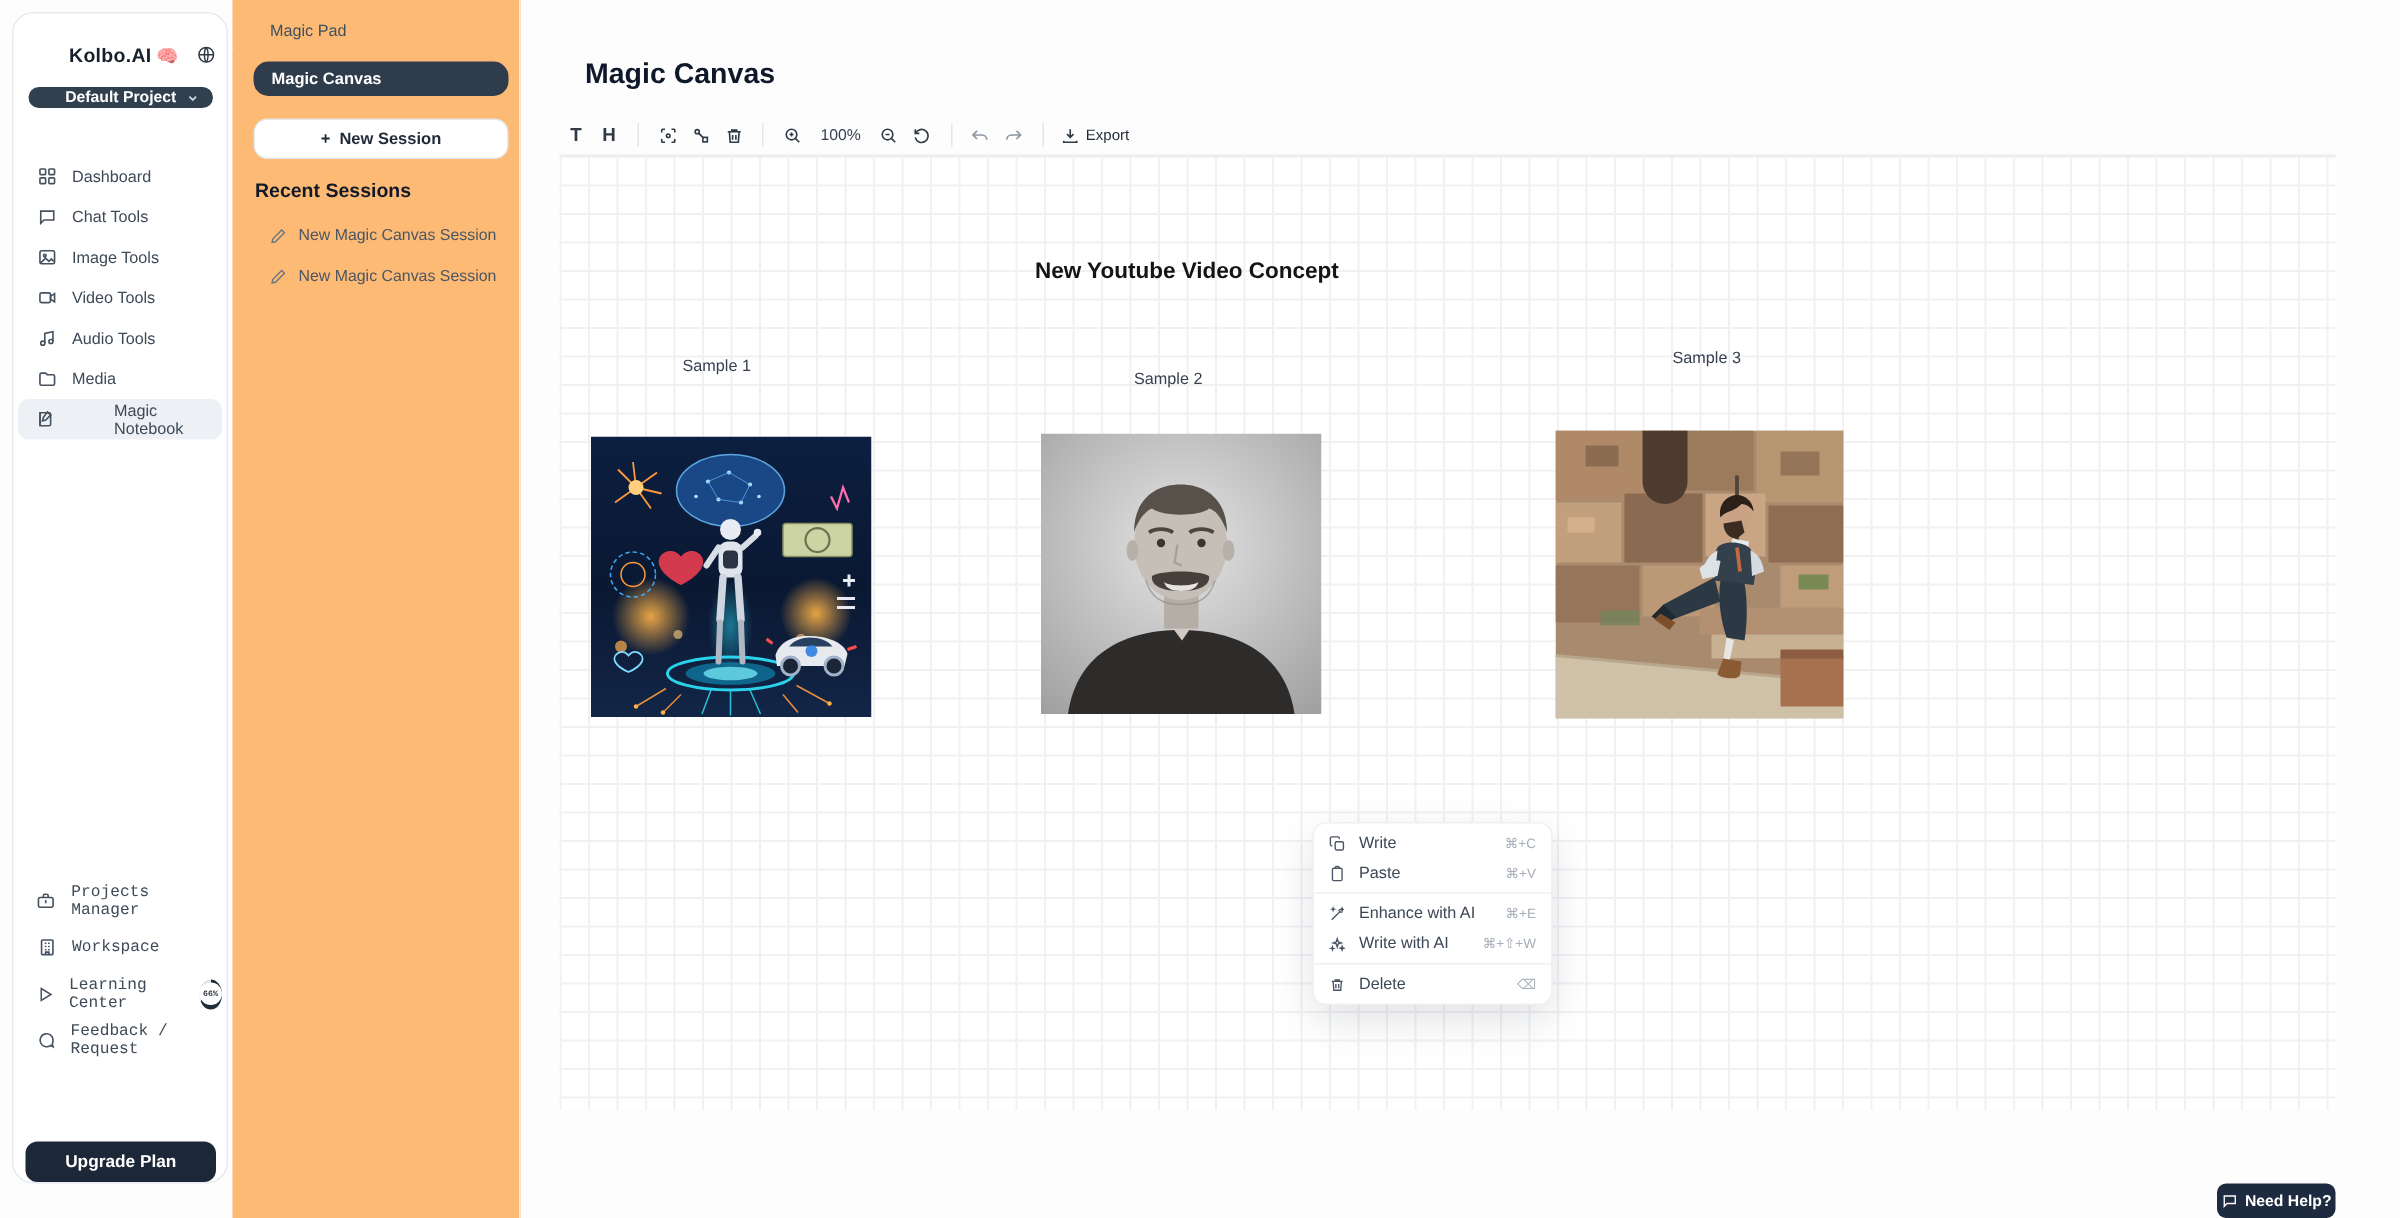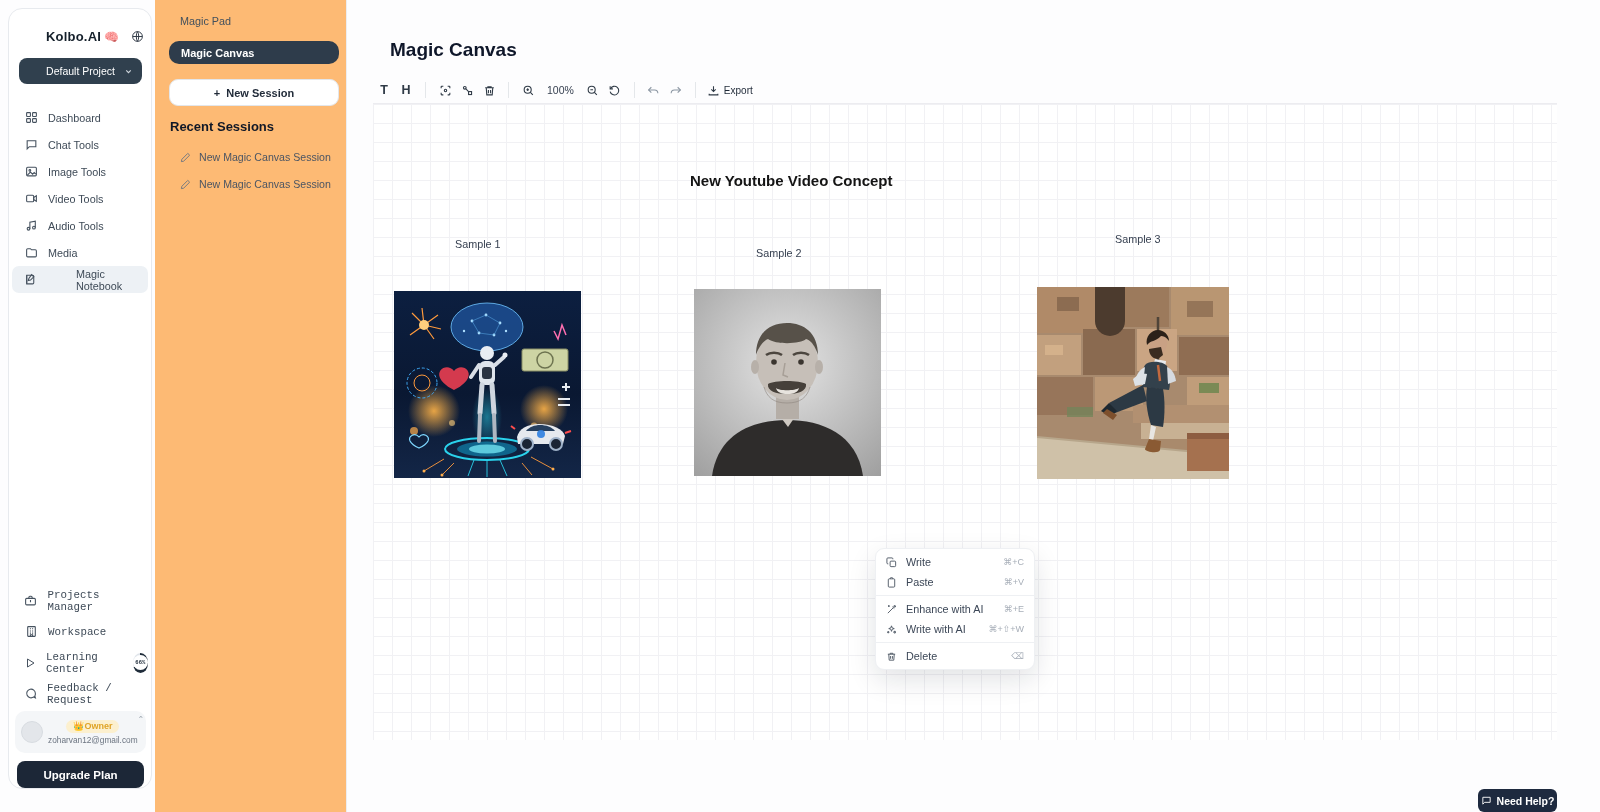--- a/index.html
+++ b/index.html
@@ -5,21 +5,21 @@
   * { margin:0; padding:0; box-sizing:border-box; }
   html,body { width:1600px; height:812px; font-family:"Liberation Sans","DejaVu Sans",sans-serif; background:#fdfdfe; overflow:hidden; }
   .stage { position:relative; width:1600px; height:812px; }
 
   
   .sidebar { position:absolute; left:8px; top:8px; width:144px; height:781px; background:#fff; border:1px solid #e7eaee; border-radius:14px; }
   .logo-row { position:absolute; left:13px; top:20px; right:8px; display:flex; align-items:center; }
   .logo-text { font-size:13px; font-weight:800; color:#15202b; letter-spacing:.2px;margin-left:24px; }
   .logo-glyph { font-size:12px; margin-left:3px; }
   .top-ico { margin-left:10px; color:#303a46; display:flex; }
-  .proj-btn { position:absolute; left:10px; top:49px; width:123px; height:26px; background:#30404e; border:none; border-radius:8px; color:#fff; font-size:10.5px; font-weight:400; display:flex; align-items:center; justify-content:center; gap:6px; cursor:pointer; font-family:inherit; }
+  .proj-btn { position:absolute; left:10px; top:49px; width:123px; height:14px; background:#30404e; border:none; border-radius:8px; color:#fff; font-size:10.5px; font-weight:700; display:flex; align-items:center; justify-content:center; gap:6px; cursor:pointer; font-family:inherit; }
   .proj-btn svg { position:absolute; right:9px; }
   .nav { position:absolute; left:3px; right:3px; top:95px; }
   .nav-item { display:flex; align-items:center; gap:10px; height:27px; padding-left:12px; border-radius:7px; color:#3e4a57; cursor:pointer; }
   .nav-item .lbl { font-size:10.8px; font-weight:500; color:#3e4a57; }
   .nav-item.active { background:#edf1f5;gap:39px; }
   .nav-ico { width:14px; display:flex; justify-content:center; color:#46525f; }
   .nav-foot { position:absolute; left:3px; right:3px; top:576px;font-family:Liberation Mono, monospace; }
   .nav-foot .nav-item { height:31px; }
   .ring-badge { width:20px; height:20px; border-radius:50%; background:conic-gradient(#1f2c3a 0 66%, #dfe4ea 66% 100%); display:flex; align-items:center; justify-content:center; margin-left:2px; }
   .ring-badge i { width:15px; height:15px; border-radius:50%; background:#fff; font-style:normal; font-size:5.5px; font-weight:700; color:#1f2c3a; display:flex; align-items:center; justify-content:center; }
@@ -198,28 +198,20 @@
       <div class="nav-item">
         <span class="nav-ico">
             <svg width="13" height="13" viewBox="0 0 24 24" fill="none" stroke="currentColor" stroke-width="2">
               <path d="M21 12a8 8 0 1 0-3.1 6.3L21 20l-1-3.4A8 8 0 0 0 21 12z"></path>
             </svg>
           </span>
         <span class="lbl">Feedback / Request</span>
       </div>
     </div>
 
-    <div class="user-card">
-      <span class="avatar"></span>
-      <span class="user-meta">
-        <span class="owner-pill">👑Owner</span>
-        <span class="user-email">zoharvan12@gmail.com</span>
-      </span>
-      <span class="user-chev">⌃</span>
-    </div>
 
     <button class="upgrade-btn">Upgrade Plan</button>
   </aside>
 
   <section class="session-panel">
     <div class="magic-pad">Magic Pad</div>
     <button class="magic-canvas-pill">Magic Canvas</button>
     <button class="new-session-btn">
       <span>+</span>
       <span>New Session</span>

